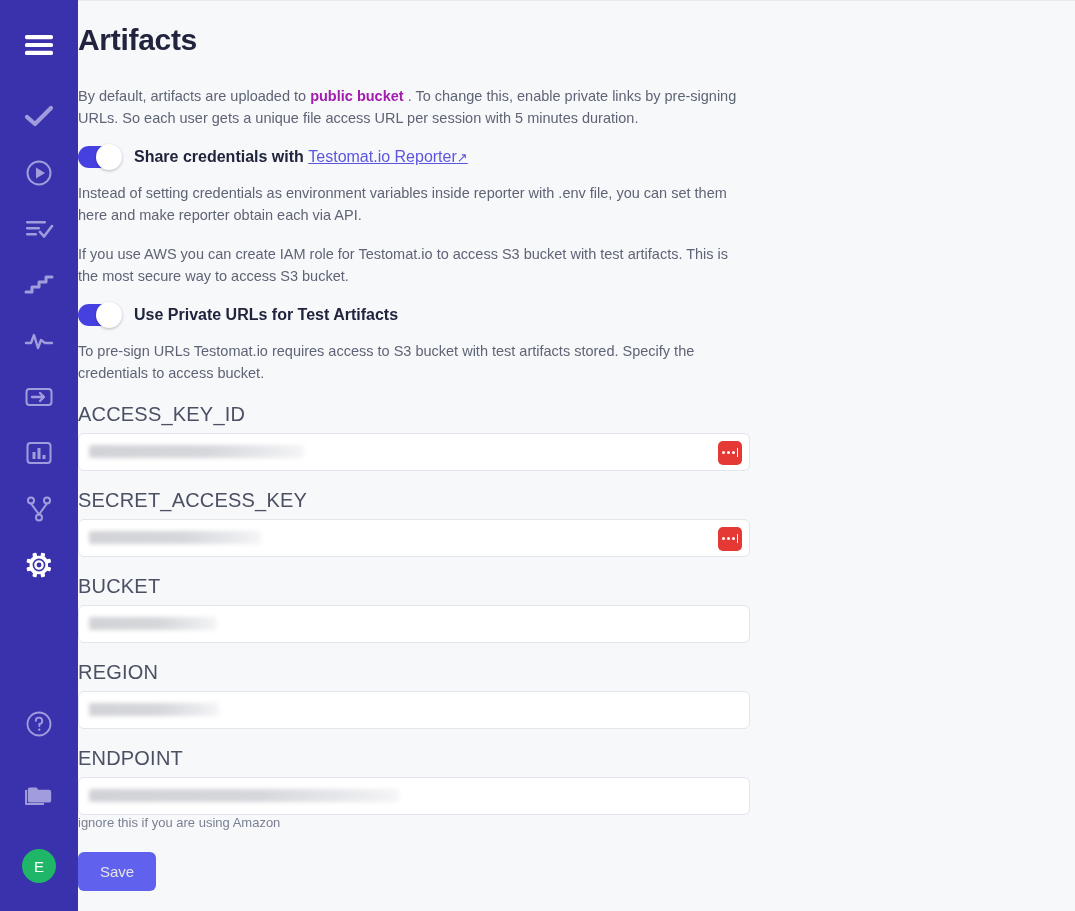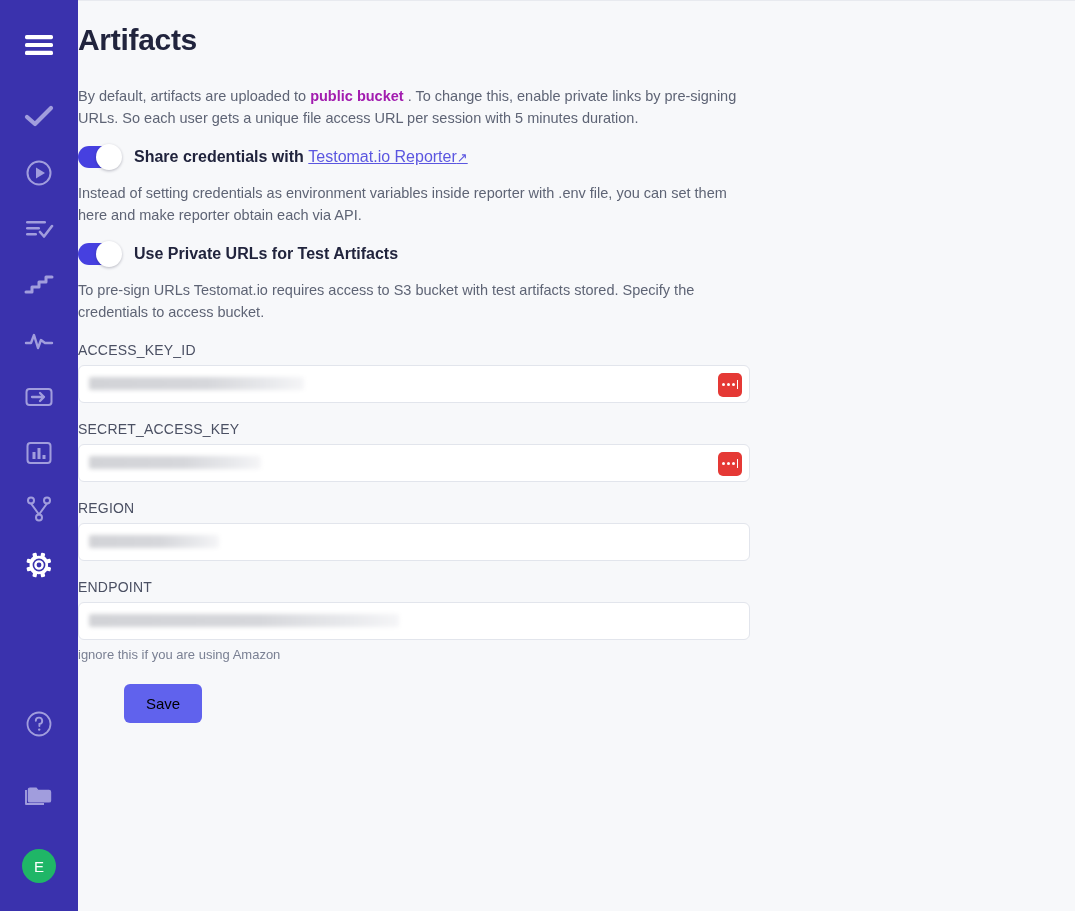--- a/index.html
+++ b/index.html
@@ -99,21 +99,21 @@
     color: #5b56e0;
     text-decoration: underline;
     font-weight: normal;
     cursor: pointer;
   }
   .ext { font-size: 13px; }
 
   
   .field { margin-top: 18px; }
   .field-label {
-    font-size: 14px;
+    font-size: 20px;
     color: #4b5063;
     margin-bottom: 7px;
     letter-spacing: .2px;
   }
   .input-wrap {
     position: relative;
     width: 672px; height: 38px;
     background: #ffffff;
     border: 1px solid #e2e5ec;
     border-radius: 6px;
@@ -140,33 +140,31 @@
   }
   .reveal-btn .dots i {
     width: 3px; height: 3px; border-radius: 50%; background: #fff; display: block;
   }
   .reveal-btn .caret {
     width: 1.5px; height: 9px; background: #fff; margin-left: 2px; display: block;
   }
   .hint {
     font-size: 13px;
     color: #7a8093;
-    margin-top: 7px;
   }
   .save-btn {
     margin-top: 22px;
     background: #6062ed;
-    color: #000000;
+    color: #e5e5e5;
     font-size: 15px;
     border: none;
     border-radius: 6px;
     padding: 11px 22px;
     cursor: pointer;
     font-family: "Liberation Sans", sans-serif;
-    margin-left: 46px;
   }
 </style>
 </head>
 <body>
 
 <div class="app">
 
   <div class="sidebar">
 
     <div class="nav-icon">
@@ -281,20 +279,21 @@
         <div class="switch on">
           <div class="knob"></div>
         </div>
         <div class="toggle-label">
           <span>Share credentials with </span><span class="link">Testomat.io Reporter</span><span class="link ext">↗</span>
         </div>
       </div>
       <p class="para">Instead of setting credentials as environment variables inside reporter with .env file, you can set them here and make reporter obtain each via API.</p>
 
       
+      <p class="para">If you use AWS you can create IAM role for Testomat.io to access S3 bucket with test artifacts. This is the most secure way to access S3 bucket.</p>
 
       
       <div class="toggle-row">
         <div class="switch on">
           <div class="knob"></div>
         </div>
         <div class="toggle-label">Use Private URLs for Test Artifacts</div>
       </div>
       <p class="para">To pre-sign URLs Testomat.io requires access to S3 bucket with test artifacts stored. Specify the credentials to access bucket.</p>
 
@@ -322,20 +321,26 @@
             <span class="dots">
                 <i></i>
                 <i></i>
                 <i></i>
               </span>
               <span class="caret"></span>
           </div>
         </div>
       </div>
 
+      <div class="field">
+        <div class="field-label">BUCKET</div>
+        <div class="input-wrap">
+          <div class="redacted" style="width:128px"></div>
+        </div>
+      </div>
 
       <div class="field">
         <div class="field-label">REGION</div>
         <div class="input-wrap">
           <div class="redacted" style="width:130px"></div>
         </div>
       </div>
 
       <div class="field">
         <div class="field-label">ENDPOINT</div>

